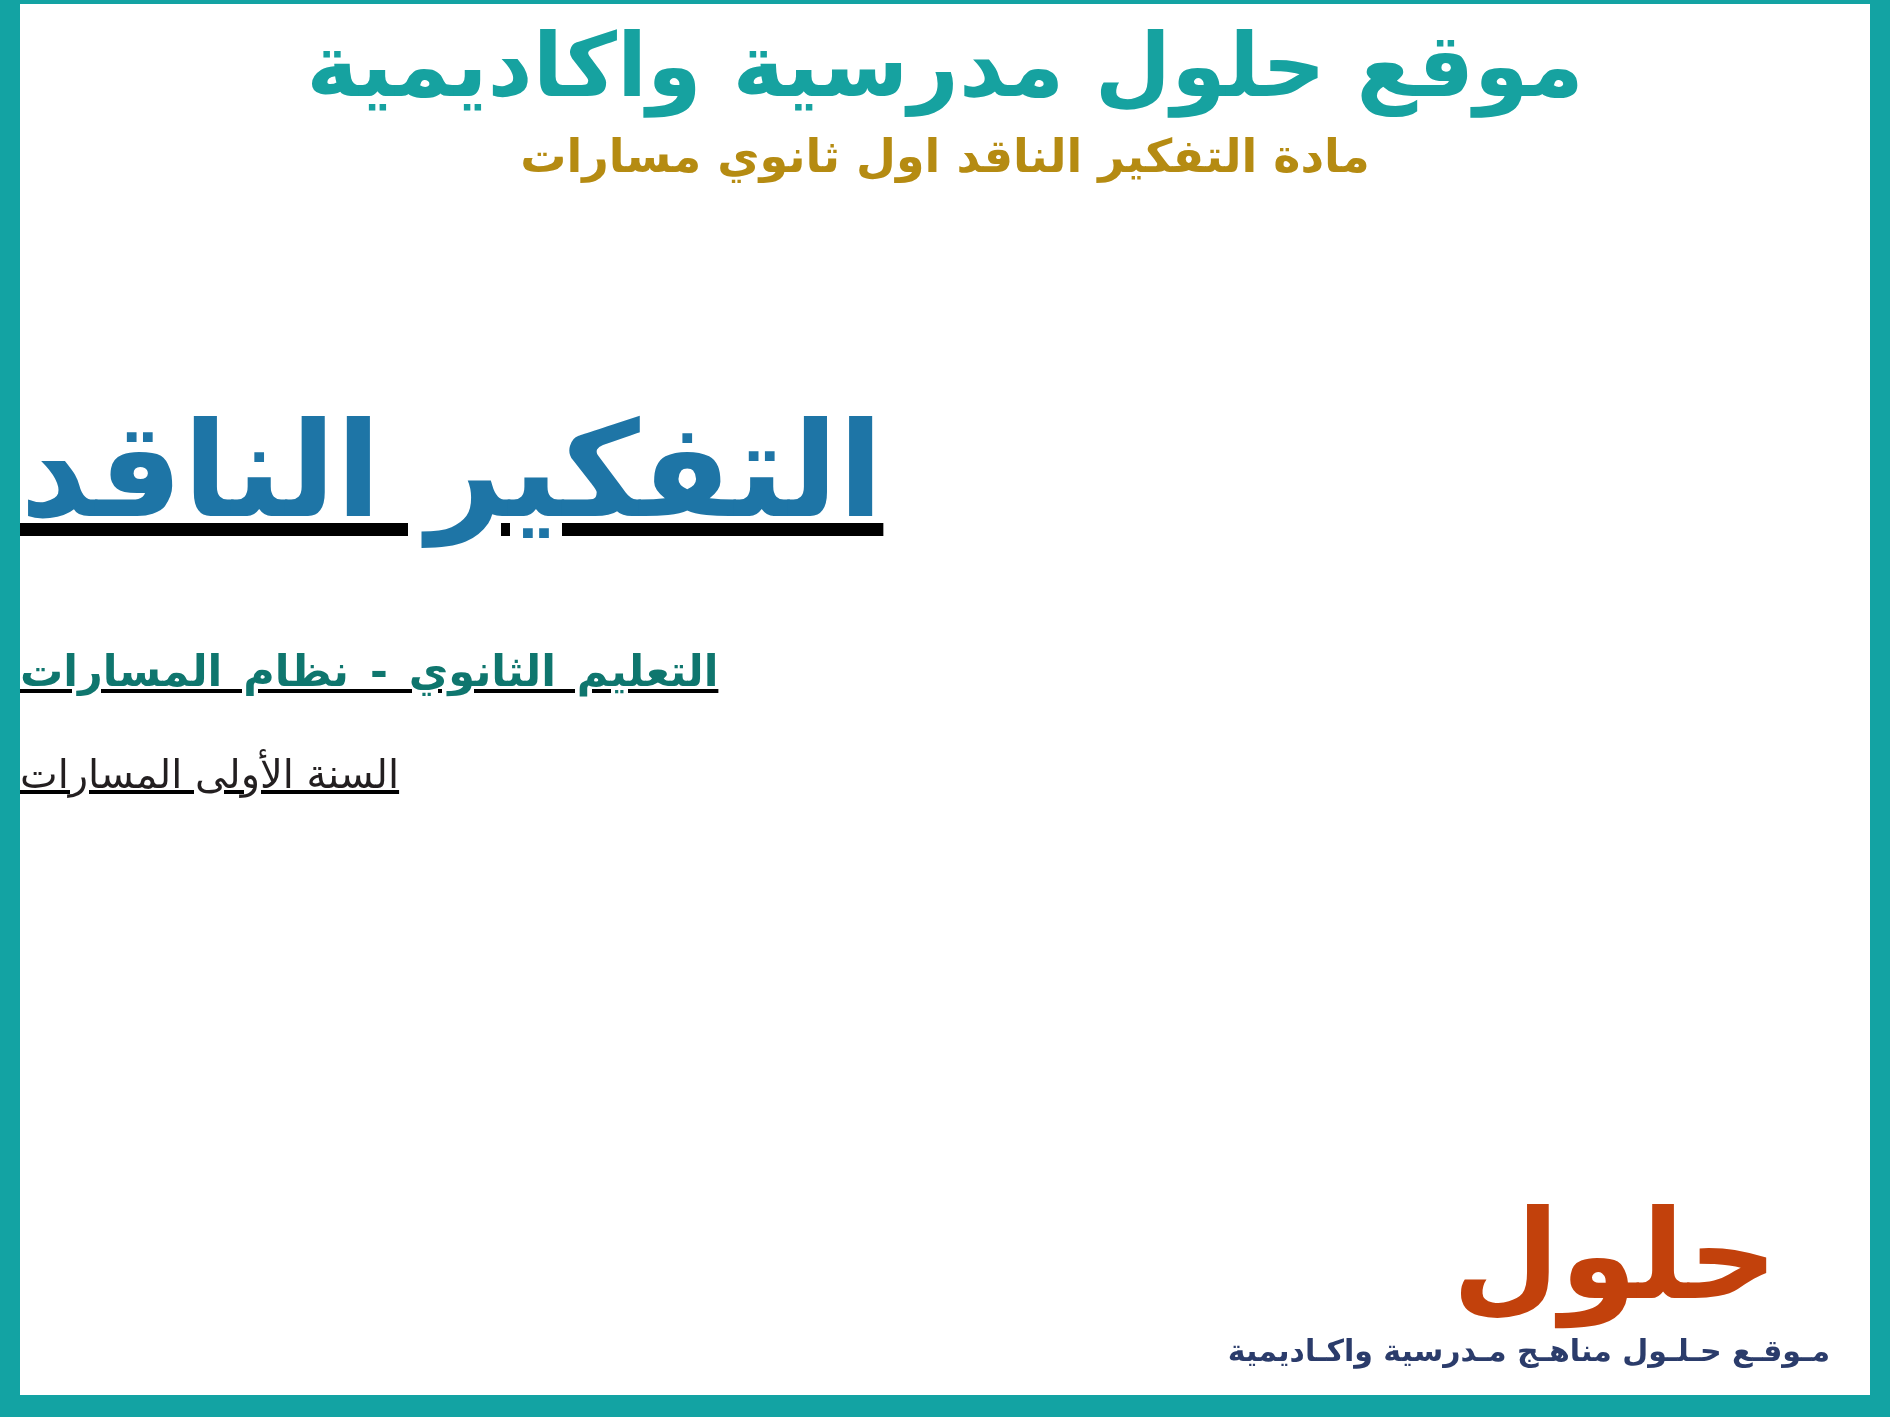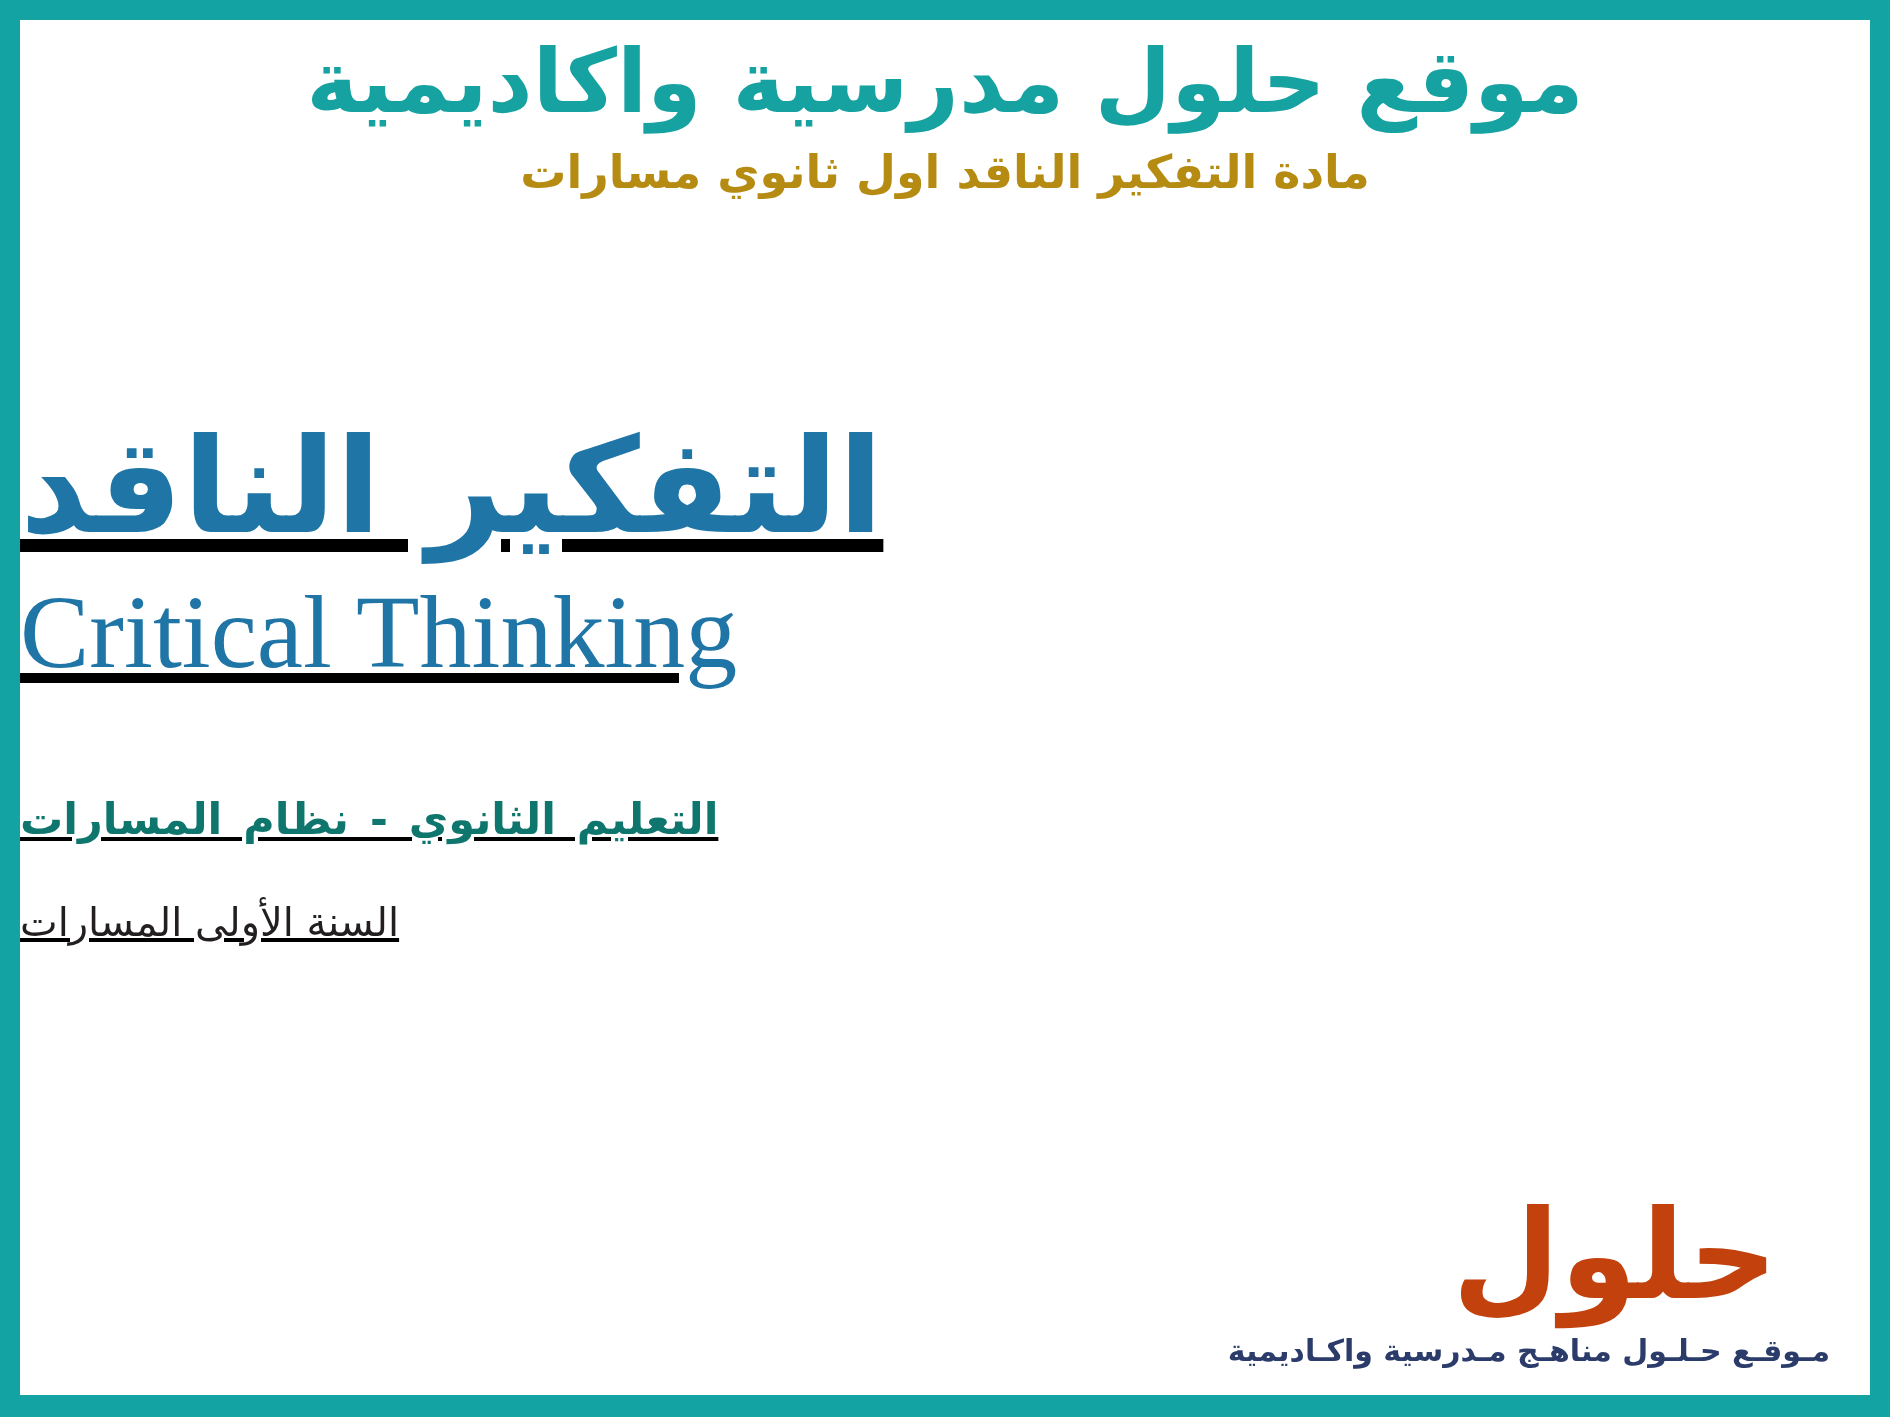--- a/index.html
+++ b/index.html
@@ -11,21 +11,21 @@
   body {
     font-family: "DejaVu Sans", sans-serif;
   }
 
   .page {
     position: relative;
     width: 1890px;
     height: 1417px;
     box-sizing: border-box;
     background: #13a3a3;      
-    padding: 20px 20px 22px 20px;
+    padding: 4px 20px 22px 20px;
     overflow: hidden;
   }
 
   .canvas {
     position: relative;
     width: 100%;
     height: 100%;
     background: #ffffff;
     box-sizing: border-box;
     overflow: hidden;
@@ -158,21 +158,20 @@
 <div class="page">
   <div class="canvas">
 
     <div class="header">
       <div class="site-title">موقع حلول مدرسية واكاديمية</div>
       <div class="site-subtitle">مادة التفكير الناقد اول ثانوي مسارات</div>
     </div>
 
     <div class="cover">
       <div class="cover-title-ar">التفكير الناقد</div>
-      <div class="cover-title-en">Critical Thinking</div>
       <div class="cover-line-1">التعليم الثانوي - نظام المسارات</div>
       <div class="cover-line-2">السنة الأولى المسارات</div>
     </div>
 
     <div class="logo">
       <div class="logo-word">حلول</div>
       <div class="logo-tagline">مـوقـع حـلـول مناهـج مـدرسية واكـاديمية</div>
     </div>
 
   </div>

